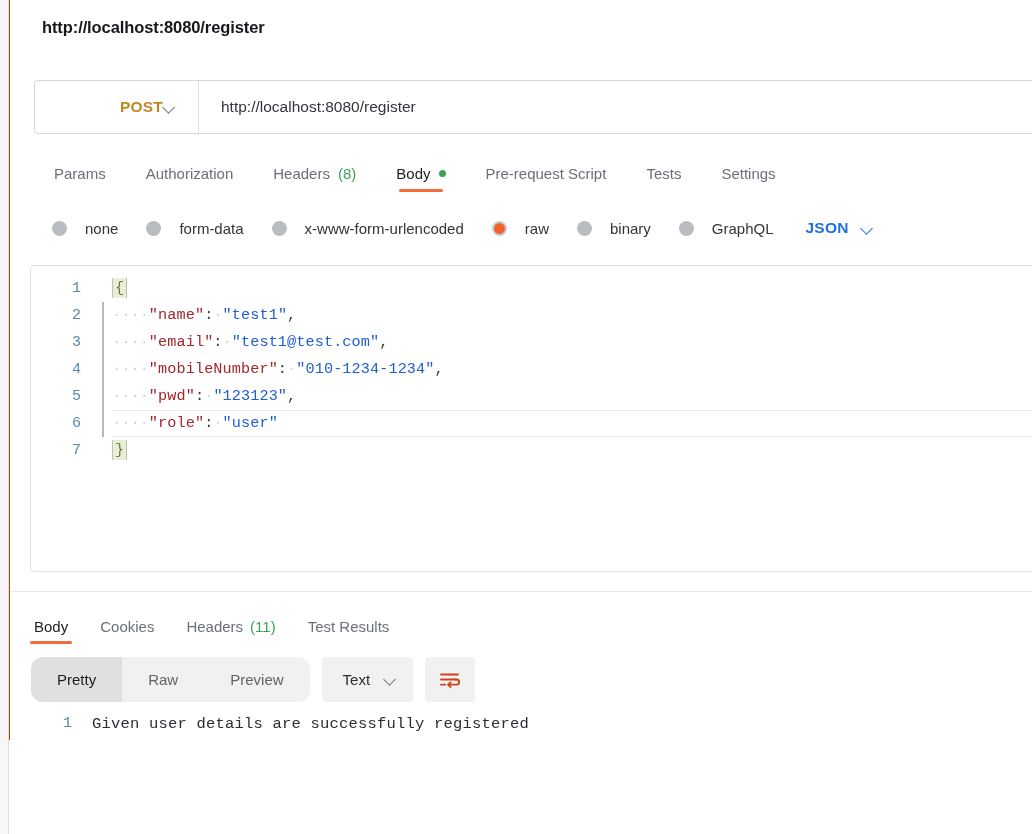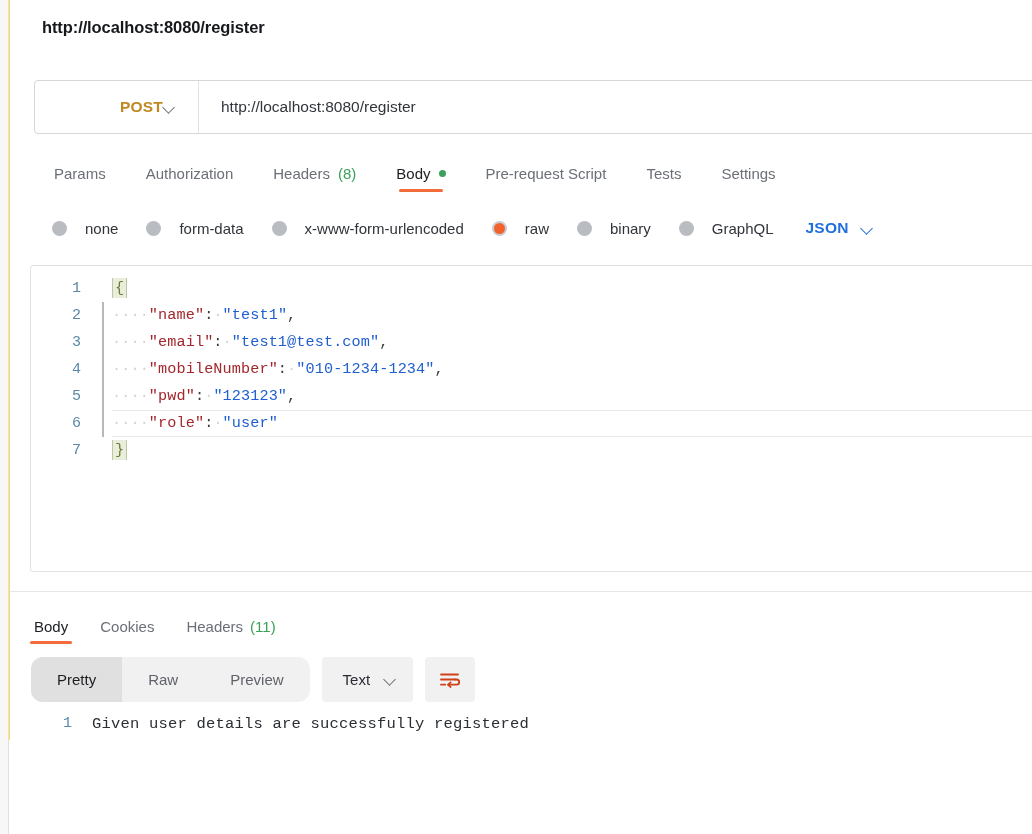--- a/index.html
+++ b/index.html
@@ -9,21 +9,21 @@
     overflow: hidden;
     background: #ffffff;
     font-family: "Liberation Sans", sans-serif;
     -webkit-font-smoothing: antialiased;
   }
 
   #app {
     position: relative;
     width: 1032px;
     height: 740px;
-    background: #fde047;
+    background: #c2410c;
   }
 
   
   .left-rail {
     position: absolute;
     left: 0; top: 0;
     width: 9px; height: 834px;
     background: #f7f7f7;
     border-right: 1px solid #e0e0e0;
   }
@@ -536,20 +536,23 @@
         <div class="restab active">
           <span>Body</span>
         </div>
         <div class="restab">
           <span>Cookies</span>
         </div>
         <div class="restab">
           <span>Headers</span>
           <span class="tab-count">(11)</span>
         </div>
+        <div class="restab">
+          <span>Test Results</span>
+        </div>
       </div>
     </div>
 
     <div class="res-controls">
       <div class="seg">
         <div class="seg-btn active">
           <span>Pretty</span>
         </div>
         <div class="seg-btn">
           <span>Raw</span>

